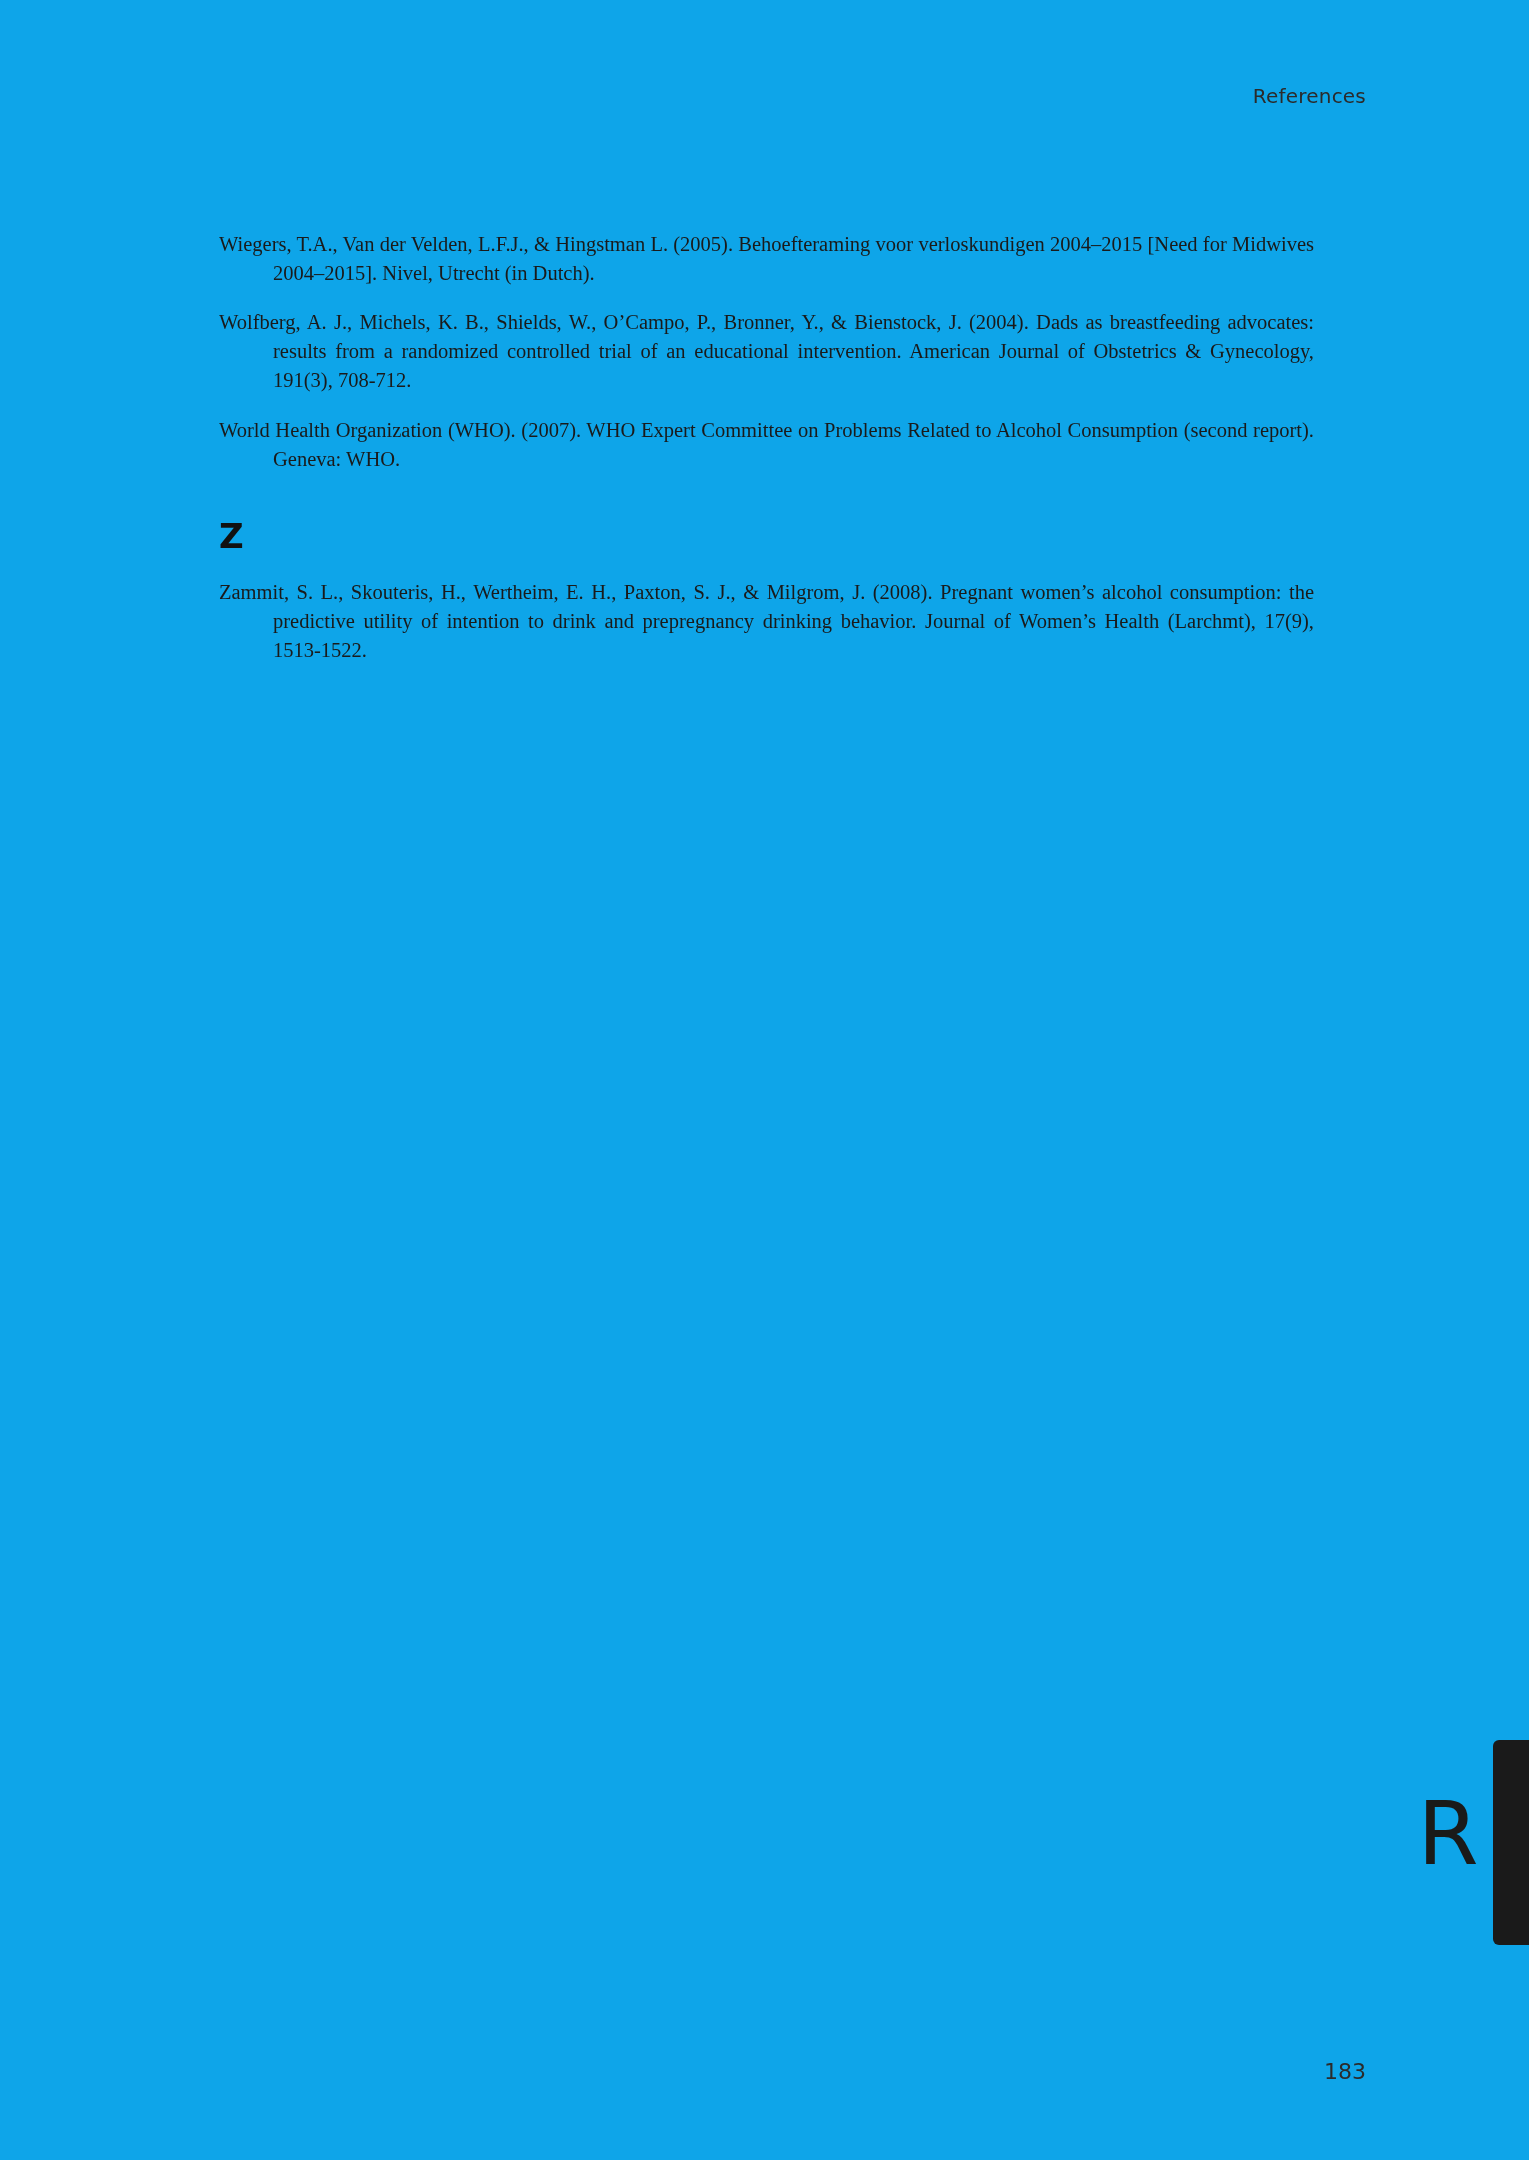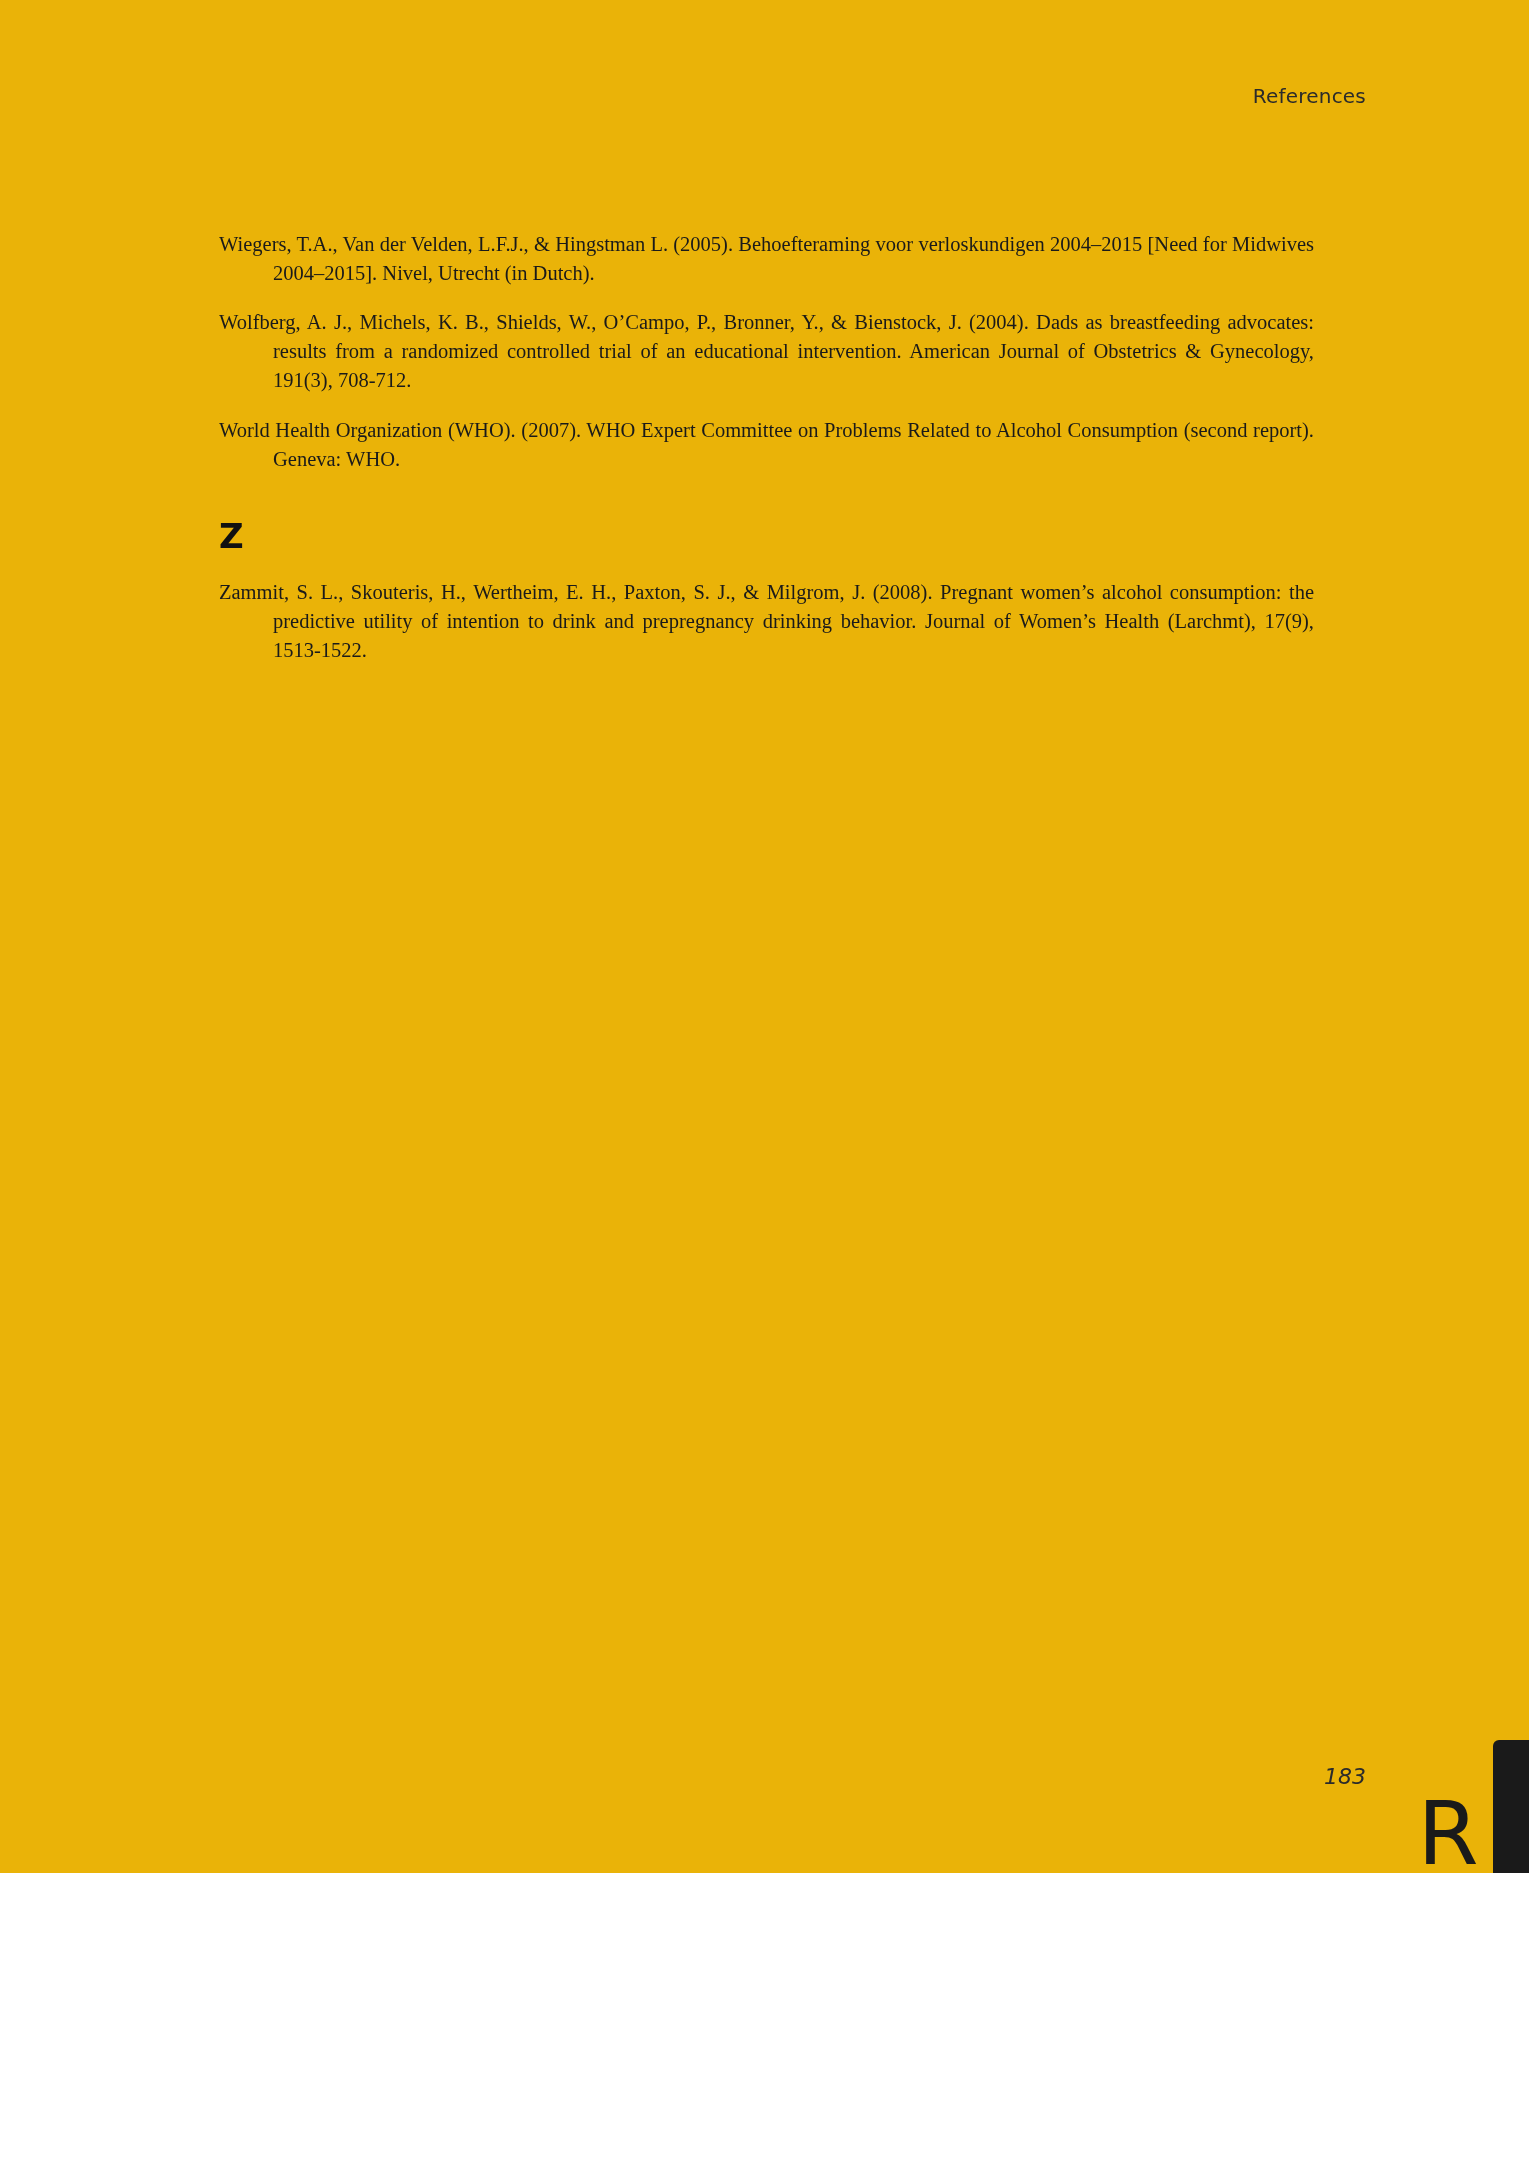--- a/index.html
+++ b/index.html
@@ -3,22 +3,22 @@
 <meta charset="utf-8">
 <style>
   html, body {
     margin: 0;
     padding: 0;
     background: #ffffff;
   }
   .page {
     position: relative;
     width: 1529px;
-    height: 1873px;
-    background: #eab308;
+    height: 2160px;
+    background: #0ea5e9;
     font-family: "Liberation Serif", serif;
     color: #1a1a1a;
     overflow: hidden;
   }
   .running-head {
     position: absolute;
     top: 84px;
     right: 163px;
     font-family: "DejaVu Sans", sans-serif;
     font-size: 20px;
@@ -71,26 +71,25 @@
     top: 1790px;
     width: 90px;
     text-align: center;
     font-family: "DejaVu Sans", sans-serif;
     font-size: 88px;
     color: #1a1a1a;
     line-height: 1;
   }
   .folio {
     position: absolute;
-    bottom: 84px;
+    bottom: 76px;
     right: 163px;
     font-family: "DejaVu Sans", sans-serif;
     font-size: 22px;
     color: #2b2b2b;
-    font-style: italic;
   }
 </style>
 </head>
 <body>
 
 <div class="page">
 
   <div class="running-head">References</div>
 
   <div class="content">

